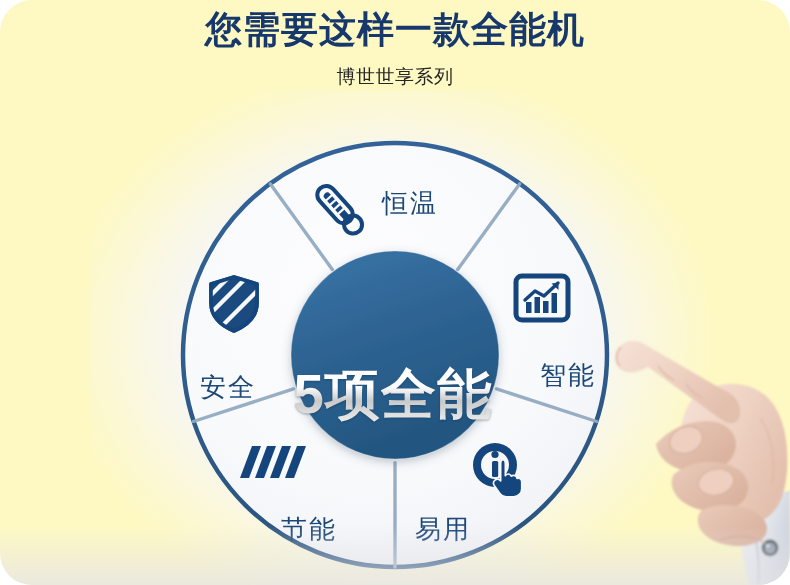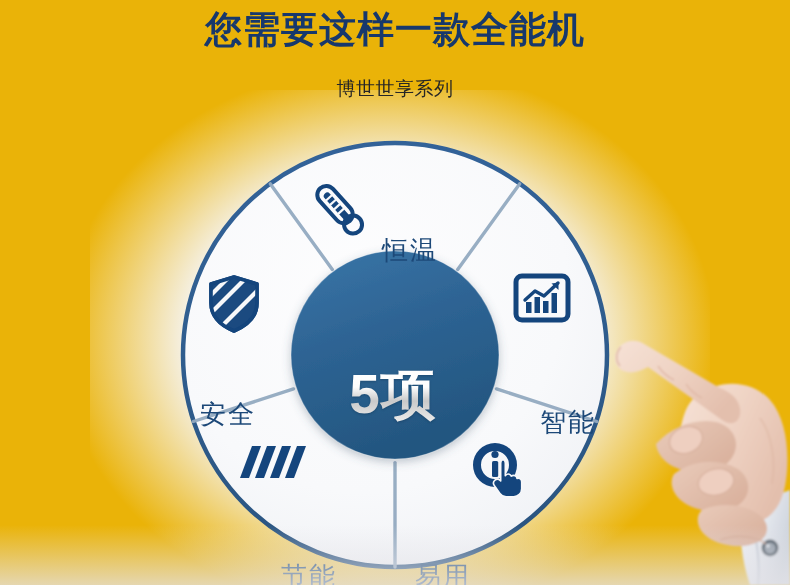--- a/index.html
+++ b/index.html
@@ -10,22 +10,23 @@
     width: 790px;
     height: 585px;
     overflow: hidden;
     font-family: "Liberation Sans", "DejaVu Sans", sans-serif;
   }
 
   #stage {
     position: relative;
     width: 790px;
     height: 585px;
-    background: #eab308;
+    background: #fef9c3;
     overflow: hidden;
+    border-radius: 32px;
   }
 
   
   .bg-bloom {
     position: absolute;
     left: 90px;
     top: 90px;
     width: 620px;
     height: 520px;
     background: radial-gradient(ellipse at 48% 48%, #fbfbfd 0%, #f6f6f8 42%, rgba(233,232,236,0) 72%);
@@ -43,21 +44,21 @@
   .title {
     margin: 0;
     padding-top: 8px;
     font-size: 37px;
     line-height: 44px;
     font-weight: bold;
     color: #17386c;
     letter-spacing: 1px;
   }
   .subtitle {
-    margin: 16px;
+    margin: 4px;
     padding-top: 8px;
     font-size: 19px;
     line-height: 25px;
     color: #262626;
     letter-spacing: 0.5px;
   }
 
   
   .wheel {
     position: absolute;
@@ -70,21 +71,20 @@
 
   
   .spoke-label {
     position: absolute;
     color: #1c4878;
     font-size: 26px;
     line-height: 30px;
     letter-spacing: 2px;
     white-space: nowrap;
     text-align: center;
-    margin-top: 47px;
   }
   .center-text {
     position: absolute;
     left: 287px;
     top: 288px;
     width: 212px;
     height: 212px;
     display: flex;
     flex-direction: row;
     align-items: center;
@@ -183,20 +183,21 @@
         <line x1="115.5" y1="250.9" x2="15.3" y2="283.5"></line>
       </g>
 
       <circle cx="217" cy="217" r="104" fill="url(#centerFill)" filter="url(#centerShadow)"></circle>
       <circle cx="217" cy="217" r="104" fill="none" stroke="#ffffff" stroke-width="1.2" opacity="0.30"></circle>
     </svg>
   </div>
 
   <div class="center-text">
     <div class="center-line">5项</div>
+    <div class="center-line">全能</div>
   </div>
 
   <div class="icon-box" style="left:306px; top:176px;">
     <svg width="66" height="66" viewBox="0 0 66 66" xmlns="http://www.w3.org/2000/svg">
       <g transform="rotate(-42 33 33)">
         <rect x="24" y="5" width="18" height="44" rx="9" ry="9" fill="none" stroke="#14457d" stroke-width="4"></rect>
         <circle cx="33" cy="54" r="9" fill="none" stroke="#14457d" stroke-width="4"></circle>
         <rect x="29.5" y="12" width="7" height="38" rx="3.5" fill="#14457d"></rect>
         <g stroke="#f7f8fa" stroke-width="2.2" stroke-linecap="round">
           <line x1="29.5" y1="18" x2="36.5" y2="18"></line>
@@ -264,21 +265,21 @@
       </defs>
       <path d="M29 4 L52 11 L52 30 C52 44 41 53 29 58 C17 53 6 44 6 30 L6 11 Z" fill="#1b4a80" stroke="#14457d" stroke-width="3.6" stroke-linejoin="round"></path>
       <g clip-path="url(#shieldClip)" stroke="#f7f8fa" stroke-width="4.2">
         <line x1="-4" y1="32" x2="34" y2="-6"></line>
         <line x1="-4" y1="50" x2="52" y2="-6"></line>
         <line x1="8" y1="62" x2="62" y2="8"></line>
       </g>
       <path d="M29 4 L52 11 L52 30 C52 44 41 53 29 58 C17 53 6 44 6 30 L6 11 Z" fill="none" stroke="#14457d" stroke-width="3.6" stroke-linejoin="round"></path>
     </svg>
   </div>
-  <div class="spoke-label" style="left:200px; top:352px;">安全</div>
+  <div class="spoke-label" style="left:200px; top:372px;">安全</div>
 
   <div class="hand">
     <svg width="190" height="263" viewBox="0 0 190 263" xmlns="http://www.w3.org/2000/svg">
       <defs>
         <linearGradient id="skin" x1="0%" y1="0%" x2="100%" y2="60%">
           <stop offset="0%" stop-color="#f6e2d6"></stop>
           <stop offset="45%" stop-color="#f0d5c6"></stop>
           <stop offset="100%" stop-color="#e3bfad"></stop>
         </linearGradient>
         <linearGradient id="skinDark" x1="0%" y1="0%" x2="100%" y2="80%">

